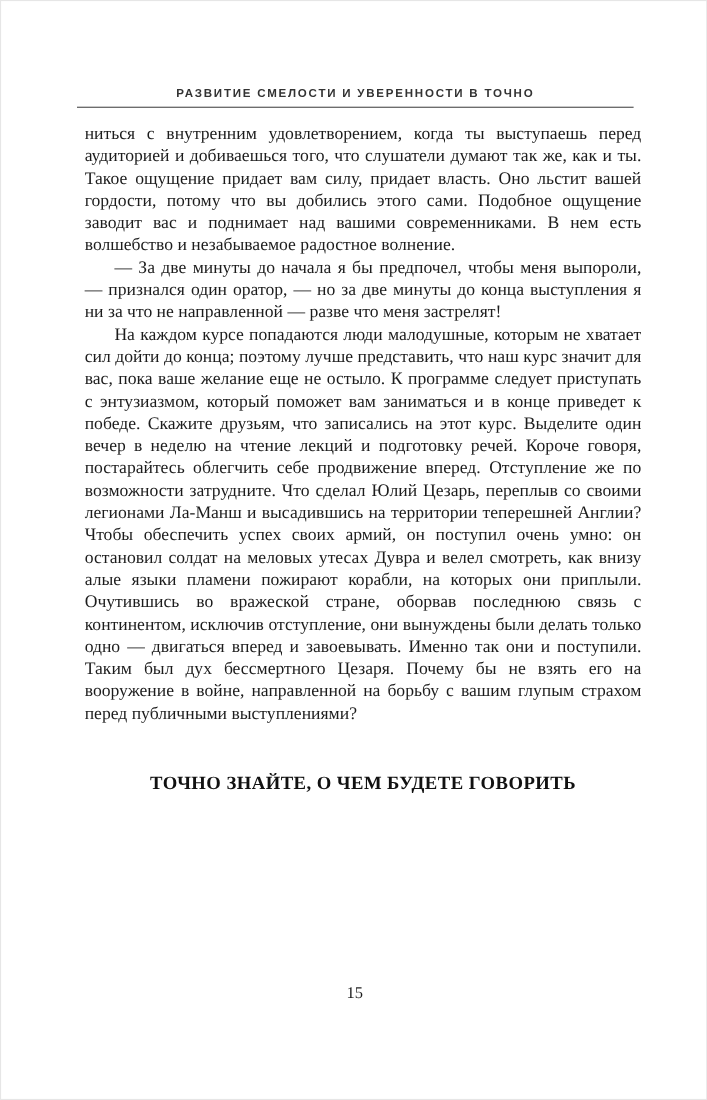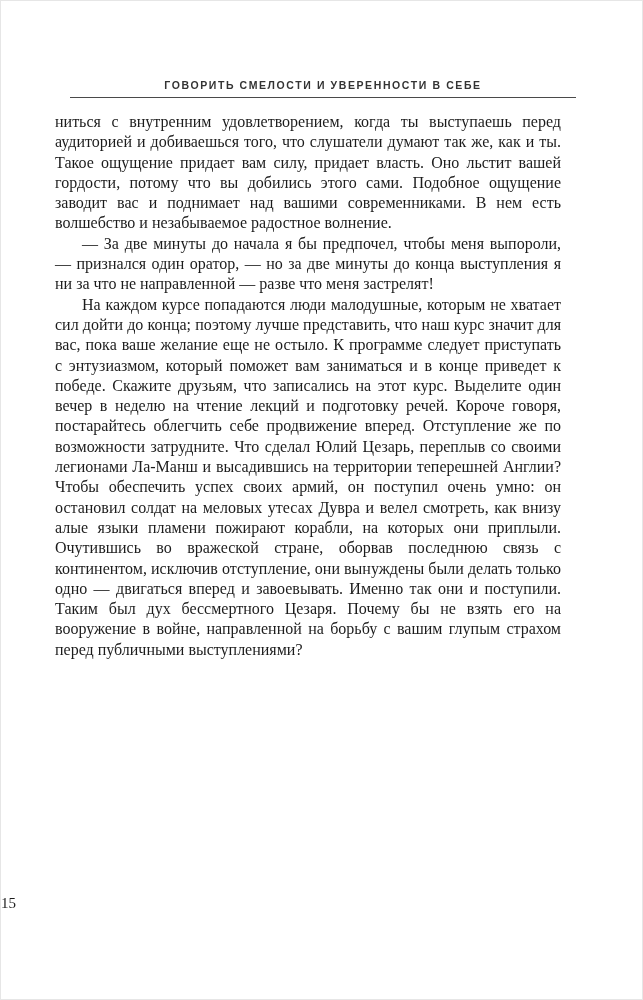--- a/index.html
+++ b/index.html
@@ -35,21 +35,21 @@
     position: absolute;
     top: 96px;
     left: 69px;
     width: 506px;
     height: 0;
     border-top: 1px solid #4a4a4a;
   }
   .text-block {
     position: absolute;
     top: 111px;
-    left: 54px;
+    left: 76px;
     width: 506px;
     font-size: 16px;
     line-height: 20.3px;
     text-align: justify;
     color: #1c1c1c;
   }
   .text-block p {
     margin: 0;
     text-indent: 27px;
   }
@@ -64,42 +64,43 @@
     font-size: 17px;
     letter-spacing: 0.4px;
     color: #111111;
     text-indent: 0;
   }
   .page-number {
     position: absolute;
     top: 894px;
     left: 0;
     width: 643px;
-    text-align: left;
+    text-align: center;
     font-family: "Liberation Serif", serif;
     font-size: 15px;
     color: #1c1c1c;
   }
 </style>
 </head>
 <body>
 
 <div class="page">
 
-  <div class="running-head">ГОВОРИТЬ СМЕЛОСТИ И УВЕРЕННОСТИ В СЕБЕ</div>
+  <div class="running-head">РАЗВИТИЕ СМЕЛОСТИ И УВЕРЕННОСТИ В ТОЧНО</div>
 
   <div class="head-rule"></div>
 
   <div class="text-block">
 
     <p class="noindent">ниться с внутренним удовлетворением, когда ты выступаешь перед аудиторией и добиваешься того, что слушатели думают так же, как и ты. Такое ощущение придает вам силу, придает власть. Оно льстит вашей гордости, потому что вы добились этого сами. Подобное ощущение заводит вас и поднимает над вашими современниками. В нем есть волшебство и незабываемое радостное волнение.</p>
 
     <p>— За две минуты до начала я бы предпочел, чтобы меня выпороли, — признался один оратор, — но за две минуты до конца выступления я ни за что не направленной — разве что меня застрелят!</p>
 
     <p>На каждом курсе попадаются люди малодушные, которым не хватает сил дойти до конца; поэтому лучше представить, что наш курс значит для вас, пока ваше желание еще не остыло. К программе следует приступать с энтузиазмом, который поможет вам заниматься и в конце приведет к победе. Скажите друзьям, что записались на этот курс. Выделите один вечер в неделю на чтение лекций и подготовку речей. Короче говоря, постарайтесь облегчить себе продвижение вперед. Отступление же по возможности затрудните. Что сделал Юлий Цезарь, переплыв со своими легионами Ла-Манш и высадившись на территории теперешней Англии? Чтобы обеспечить успех своих армий, он поступил очень умно: он остановил солдат на меловых утесах Дувра и велел смотреть, как внизу алые языки пламени пожирают корабли, на которых они приплыли. Очутившись во вражеской стране, оборвав последнюю связь с континентом, исключив отступление, они вынуждены были делать только одно — двигаться вперед и завоевывать. Именно так они и поступили. Таким был дух бессмертного Цезаря. Почему бы не взять его на вооружение в войне, направленной на борьбу с вашим глупым страхом перед публичными выступлениями?</p>
 
+    <h2 class="section-heading">ТОЧНО ЗНАЙТЕ, О ЧЕМ БУДЕТЕ ГОВОРИТЬ</h2>
 
 
   </div>
 
   <div class="page-number">15</div>
 
 </div>
 
 </body></html>

